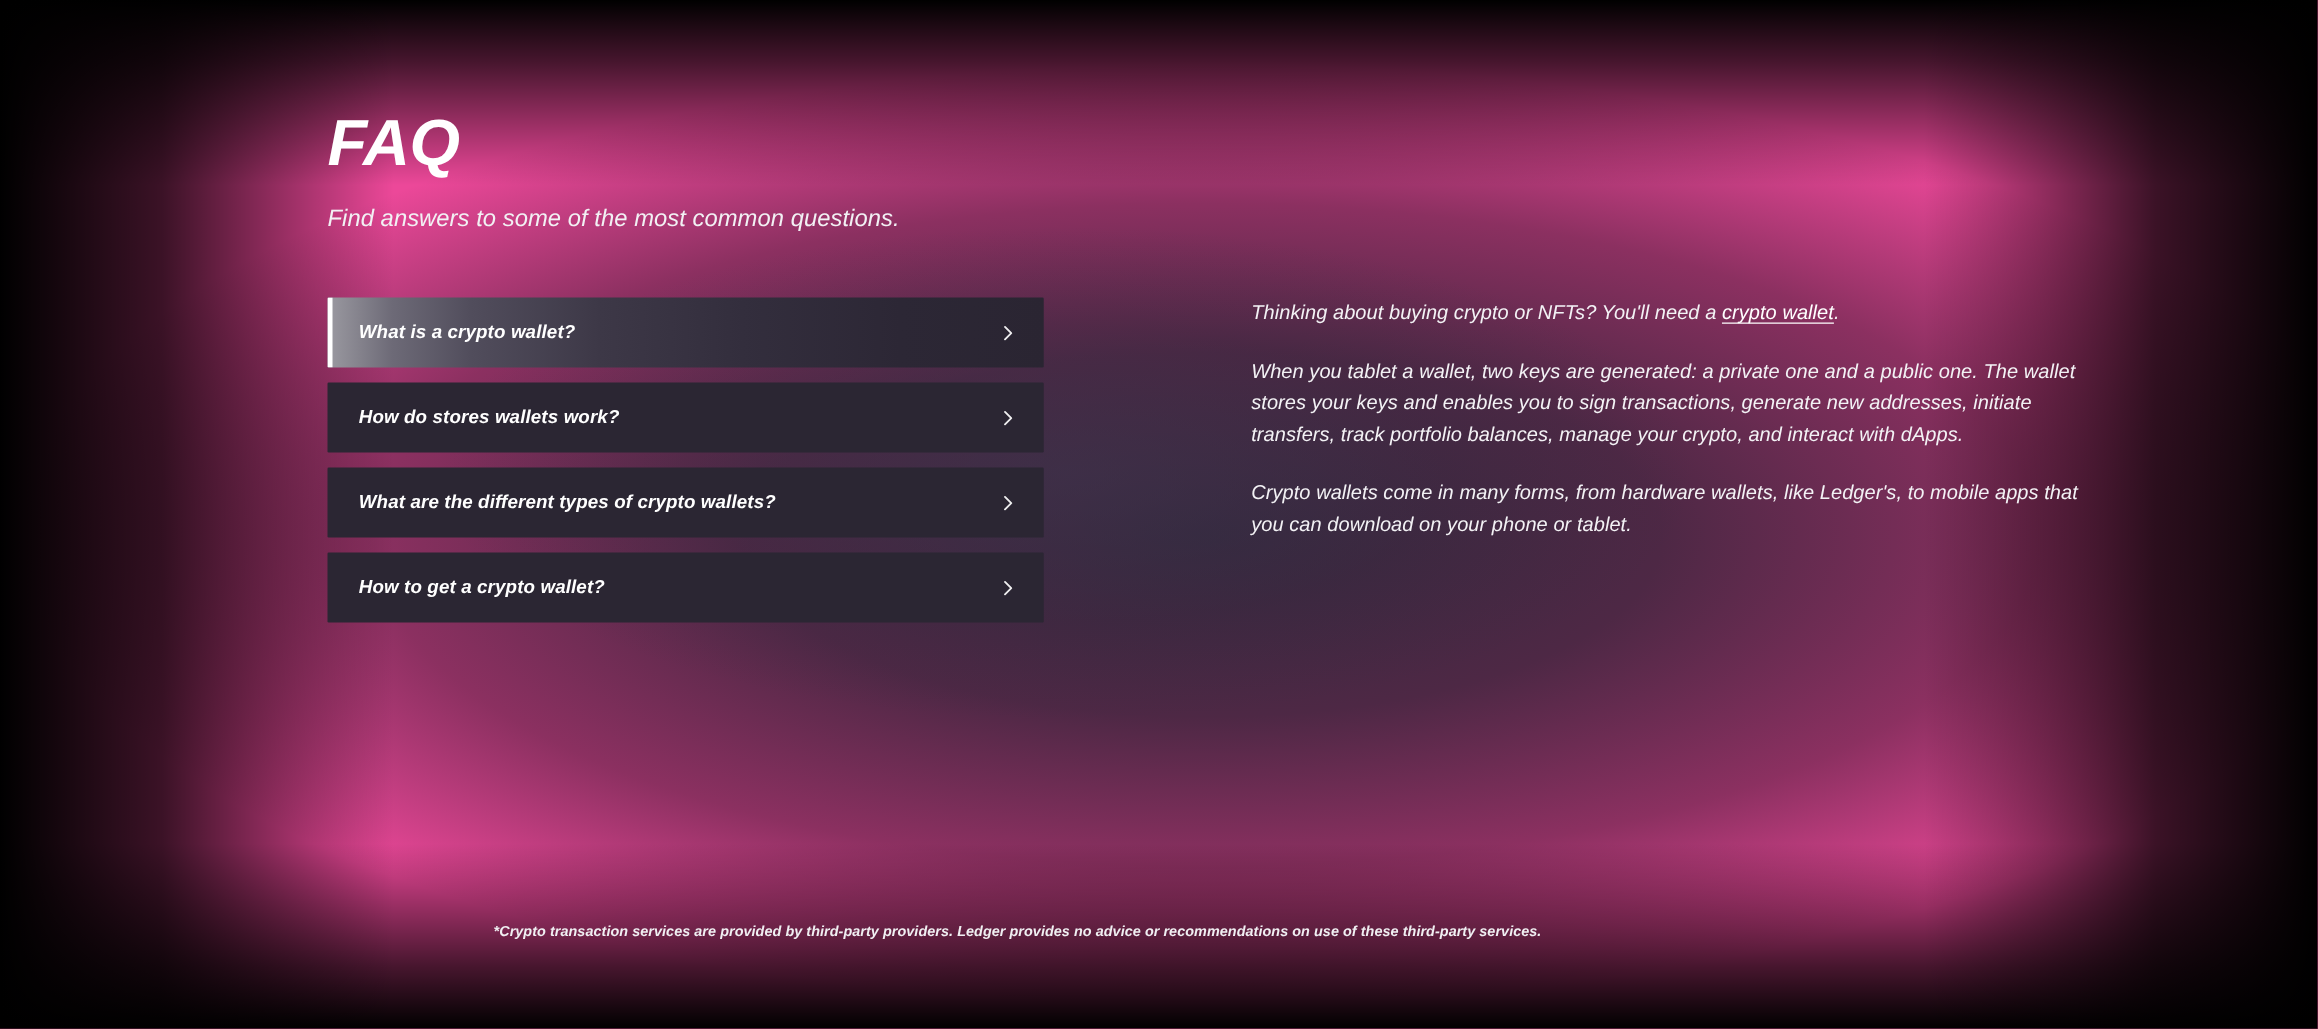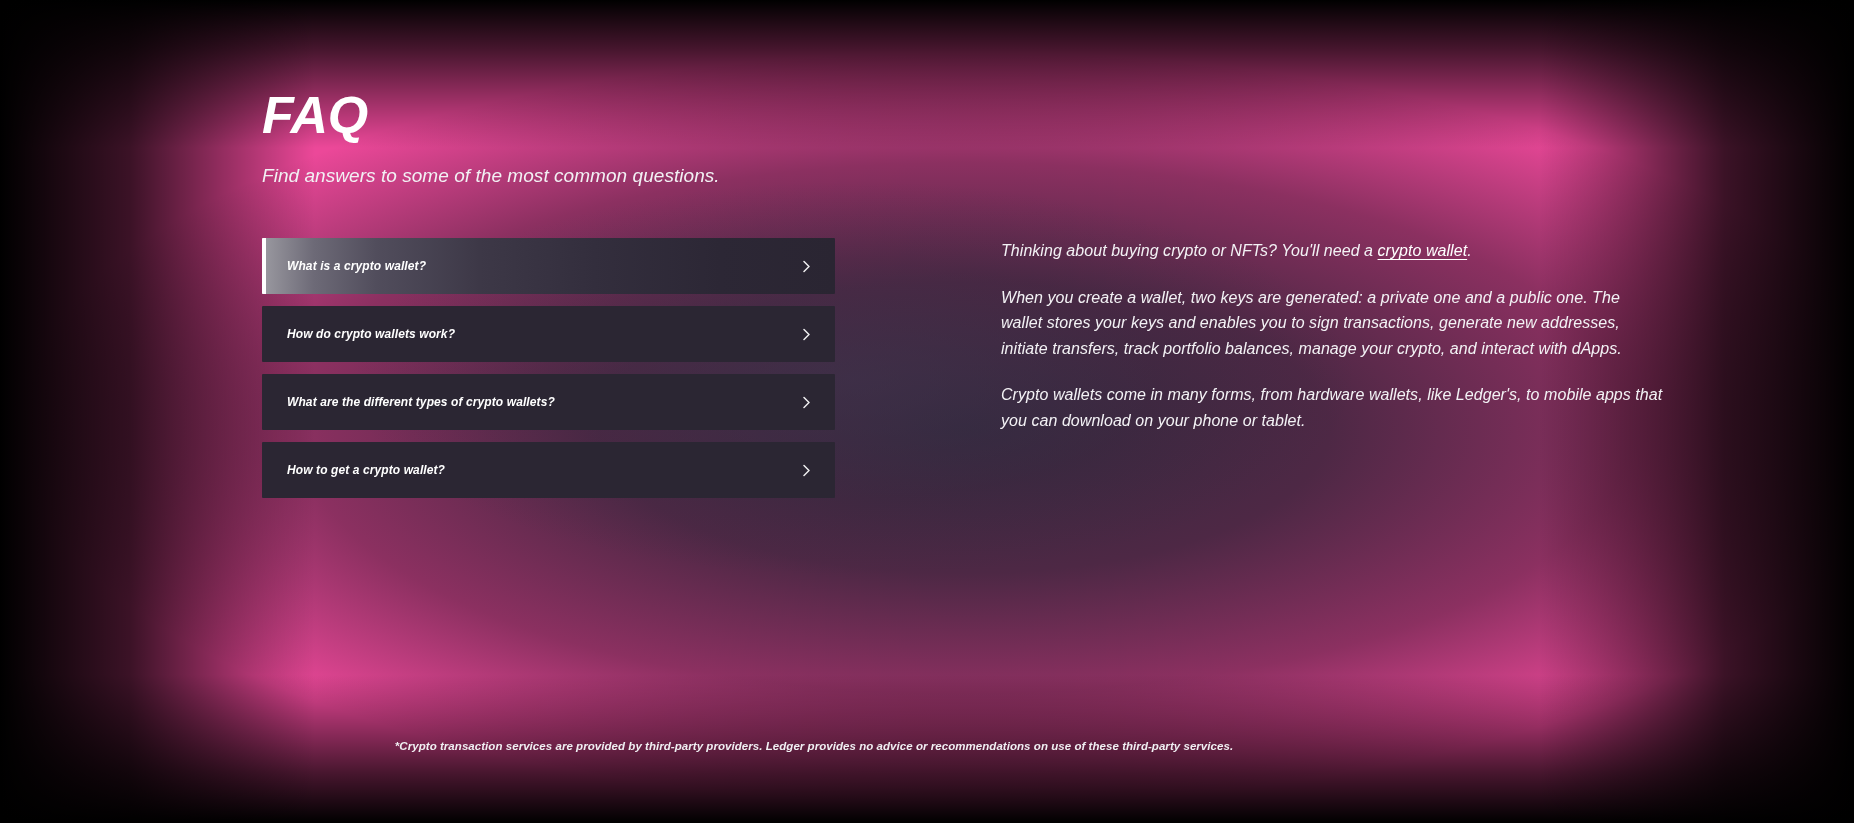--- a/index.html
+++ b/index.html
@@ -115,21 +115,21 @@
   }
   .faq-item.is-active::before {
     content: "";
     position: absolute;
     left: 0; top: 0; bottom: 0;
     width: 4px;
     background: #ffffff;
   }
 
   .faq-question {
-    font-size: 12px;
+    font-size: 15px;
     line-height: 20px;
     font-weight: 700;
     color: #ffffff;
     letter-spacing: 0.1px;
     white-space: nowrap;
   }
 
   .chevron-icon {
     width: 13px;
     height: 13px;
@@ -199,21 +199,21 @@
       <div class="faq-item is-active">
         <span class="faq-question">What is a crypto wallet?</span>
         <span class="chevron-icon">
           <svg width="13" height="13" viewBox="0 0 13 13" fill="none" xmlns="http://www.w3.org/2000/svg">
             <path d="M4 1.5 L9 6.5 L4 11.5" stroke="#ffffff" stroke-width="1.5" stroke-linecap="round" stroke-linejoin="round"></path>
           </svg>
         </span>
       </div>
 
       <div class="faq-item">
-        <span class="faq-question">How do crypto wallets work?</span>
+        <span class="faq-question">How do stores wallets work?</span>
         <span class="chevron-icon">
           <svg width="13" height="13" viewBox="0 0 13 13" fill="none" xmlns="http://www.w3.org/2000/svg">
             <path d="M4 1.5 L9 6.5 L4 11.5" stroke="#ffffff" stroke-width="1.5" stroke-linecap="round" stroke-linejoin="round"></path>
           </svg>
         </span>
       </div>
 
       <div class="faq-item">
         <span class="faq-question">What are the different types of crypto wallets?</span>
         <span class="chevron-icon">
@@ -231,21 +231,21 @@
             <path d="M4 1.5 L9 6.5 L4 11.5" stroke="#ffffff" stroke-width="1.5" stroke-linecap="round" stroke-linejoin="round"></path>
           </svg>
         </span>
       </div>
 
     </div>
 
     <div class="answer-panel">
       <p class="answer-paragraph"><span>Thinking about buying crypto or NFTs? You'll need a </span><a class="answer-link">crypto wallet</a><span>.</span></p>
 
-      <p class="answer-paragraph">When you create a wallet, two keys are generated: a private one and a public one. The wallet stores your keys and enables you to sign transactions, generate new addresses, initiate transfers, track portfolio balances, manage your crypto, and interact with dApps.</p>
+      <p class="answer-paragraph">When you tablet a wallet, two keys are generated: a private one and a public one. The wallet stores your keys and enables you to sign transactions, generate new addresses, initiate transfers, track portfolio balances, manage your crypto, and interact with dApps.</p>
 
       <p class="answer-paragraph">Crypto wallets come in many forms, from hardware wallets, like Ledger's, to mobile apps that you can download on your phone or tablet.</p>
     </div>
 
     <div class="footnote">*Crypto transaction services are provided by third-party providers. Ledger provides no advice or recommendations on use of these third-party services.</div>
 
   </div>
 </div>
 
 </body></html>

